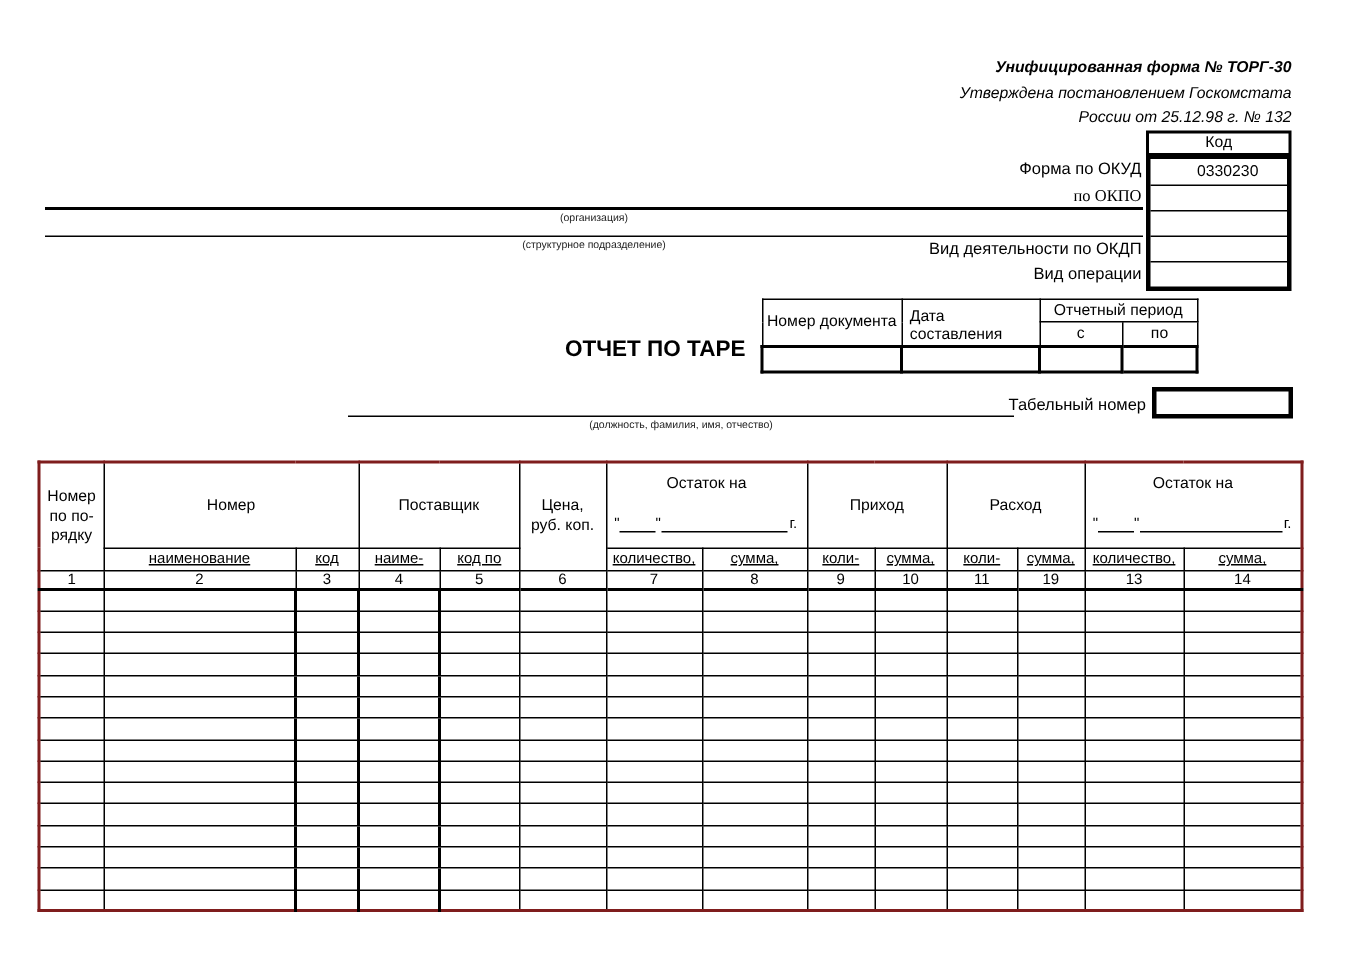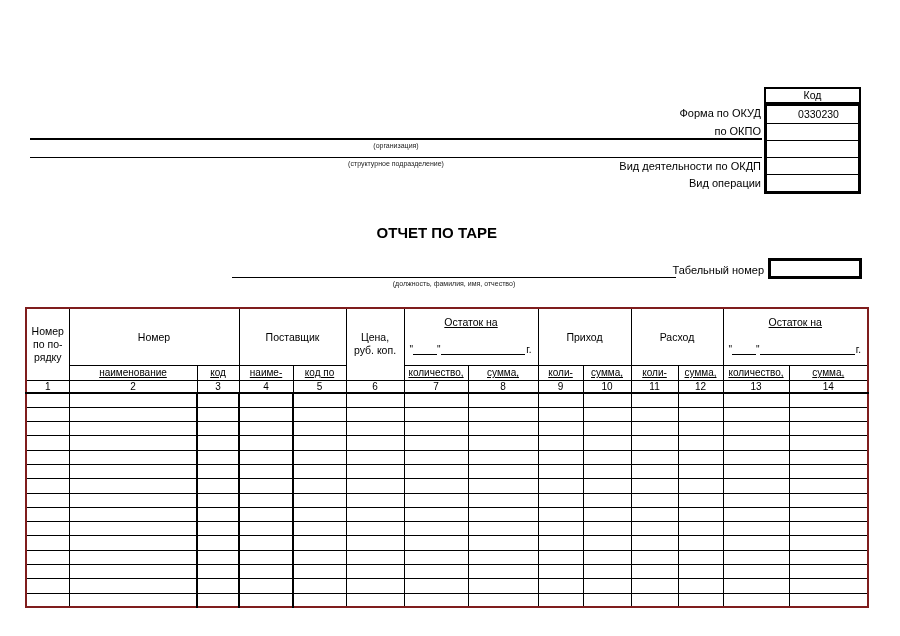--- a/index.html
+++ b/index.html
@@ -48,53 +48,83 @@
   .main-table td { border:1px solid #000; text-align:center; vertical-align:middle;
     font-size:10px; padding:0; overflow:hidden; }
   .main-table { border:2px solid #7f1d1d; }
   .main-table tr.grp td { height:57px; font-size:10.5px; }
   .main-table tr.sub td { height:15px;text-decoration:underline; }
   .main-table tr.nums td { height:13px; border-bottom:2px solid #000; }
   .main-table tbody tr { height:14.3px; }
   .main-table .pre { white-space:pre-line; line-height:13px; }
   .main-table td.tR { border-right:2px solid #000; }
   .main-table td.bal { vertical-align:top; }
-  .bal-label { text-align:center; padding-top:7px; font-size:10.5px;text-decoration:underline; }
+  .bal-label { text-align:center; padding-top:7px; font-size:10.5px; }
   .date-line { display:flex; align-items:flex-end; margin:16px 6px 0 5px;
     font-size:10px; line-height:11px; }
   .date-line .du1 { width:24px; border-bottom:1px solid #000; }
   .date-line .du2 { flex:1; border-bottom:1px solid #000; }
   .date-line .dsuf { padding-left:1px; }
 </style>
 </head>
 <body>
 
 <div class="page">
 
+  <div class="form-meta">
+    <div class="b">Унифицированная форма № ТОРГ-30</div>
+    <div>Утверждена постановлением Госкомстата</div>
+    <div>России от 25.12.98 г. № 132</div>
+  </div>
 
   <div class="code-box">
     <div class="kod-head">Код</div>
     <div class="kod-rows">
       <div class="crow">0330230</div>
       <div class="crow"></div>
       <div class="crow"></div>
       <div class="crow"></div>
       <div class="crow"></div>
     </div>
   </div>
   <div class="side-label" style="top:107px;">Форма по ОКУД</div>
-  <div class="side-label" style="top:125px;">по ОКПО</div>
+  <div class="side-label" style="top:125px;font-family:Liberation Serif, serif;">по ОКПО</div>
   <div class="side-label" style="top:160px;">Вид деятельности по ОКДП</div>
   <div class="side-label" style="top:177px;">Вид операции</div>
 
   <div class="fill-line" style="left:30px; top:124px; width:732px; height:16px; border-bottom-width:2px;"></div>
   <div class="line-caption" style="left:30px; top:142px; width:732px;">(организация)</div>
   <div class="fill-line" style="left:30px; top:143px; width:732px; height:15px;"></div>
   <div class="line-caption" style="left:30px; top:160px; width:732px;">(структурное подразделение)</div>
 
+  <table class="doc-table">
+    <colgroup>
+        <col style="width:93px">
+        <col style="width:92px">
+        <col style="width:55px">
+        <col style="width:50px">
+      </colgroup>
+    <tbody>
+        <tr class="r1">
+      <td rowspan="2" class="two-line">Номер документа</td>
+      <td rowspan="2" class="date-cell">Дата составления</td>
+      <td colspan="2">Отчетный период</td>
+    </tr>
+    <tr class="r2">
+      <td>с</td>
+      <td>по</td>
+    </tr>
+    <tr class="data">
+      <td></td>
+      <td></td>
+      <td></td>
+      <td></td>
+    </tr>
+  </tbody>
+    </table>
   <div class="report-title">ОТЧЕТ ПО ТАРЕ</div>
 
   <div class="fill-line" style="left:232px; top:262px; width:444px; height:16px;"></div>
   <div class="line-caption" style="left:232px; top:280px; width:444px;">(должность, фамилия, имя, отчество)</div>
   <div class="personnel-label">Табельный номер</div>
   <div class="personnel-box"></div>
 
   <table class="main-table">
     <colgroup>
       <col style="width:43px">
@@ -163,21 +193,21 @@
         <td>2</td>
         <td>3</td>
         <td>4</td>
         <td>5</td>
         <td>6</td>
         <td>7</td>
         <td>8</td>
         <td>9</td>
         <td>10</td>
         <td>11</td>
-        <td>12</td>
+        <td>19</td>
         <td>13</td>
         <td>14</td>
       </tr>
     </thead>
     <tbody>
         <tr>
           <td></td>
           <td class="tR"></td>
           <td class="tR"></td>
           <td class="tR"></td>

